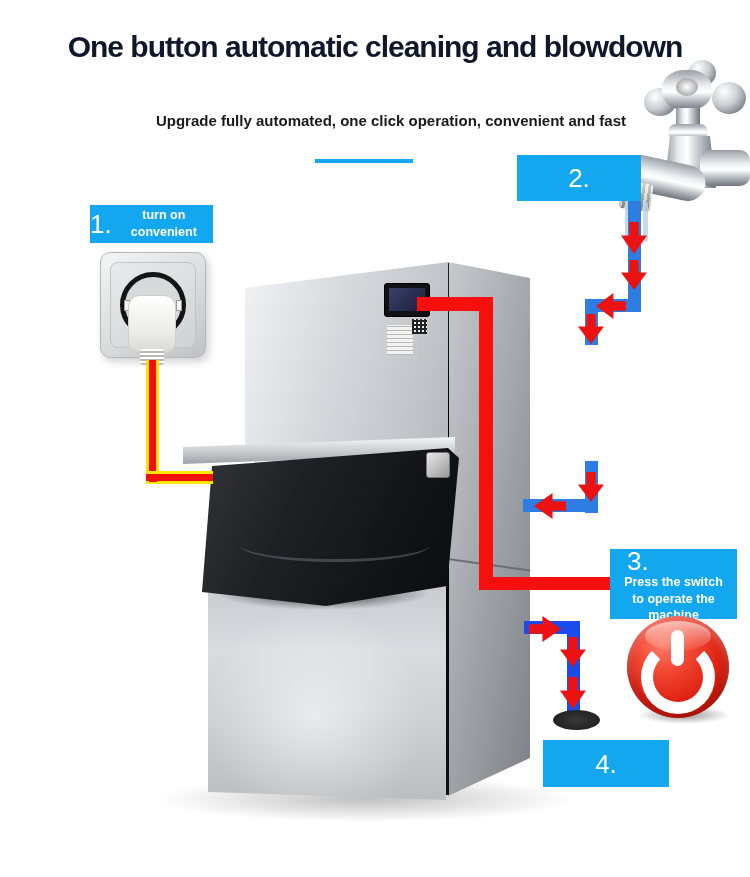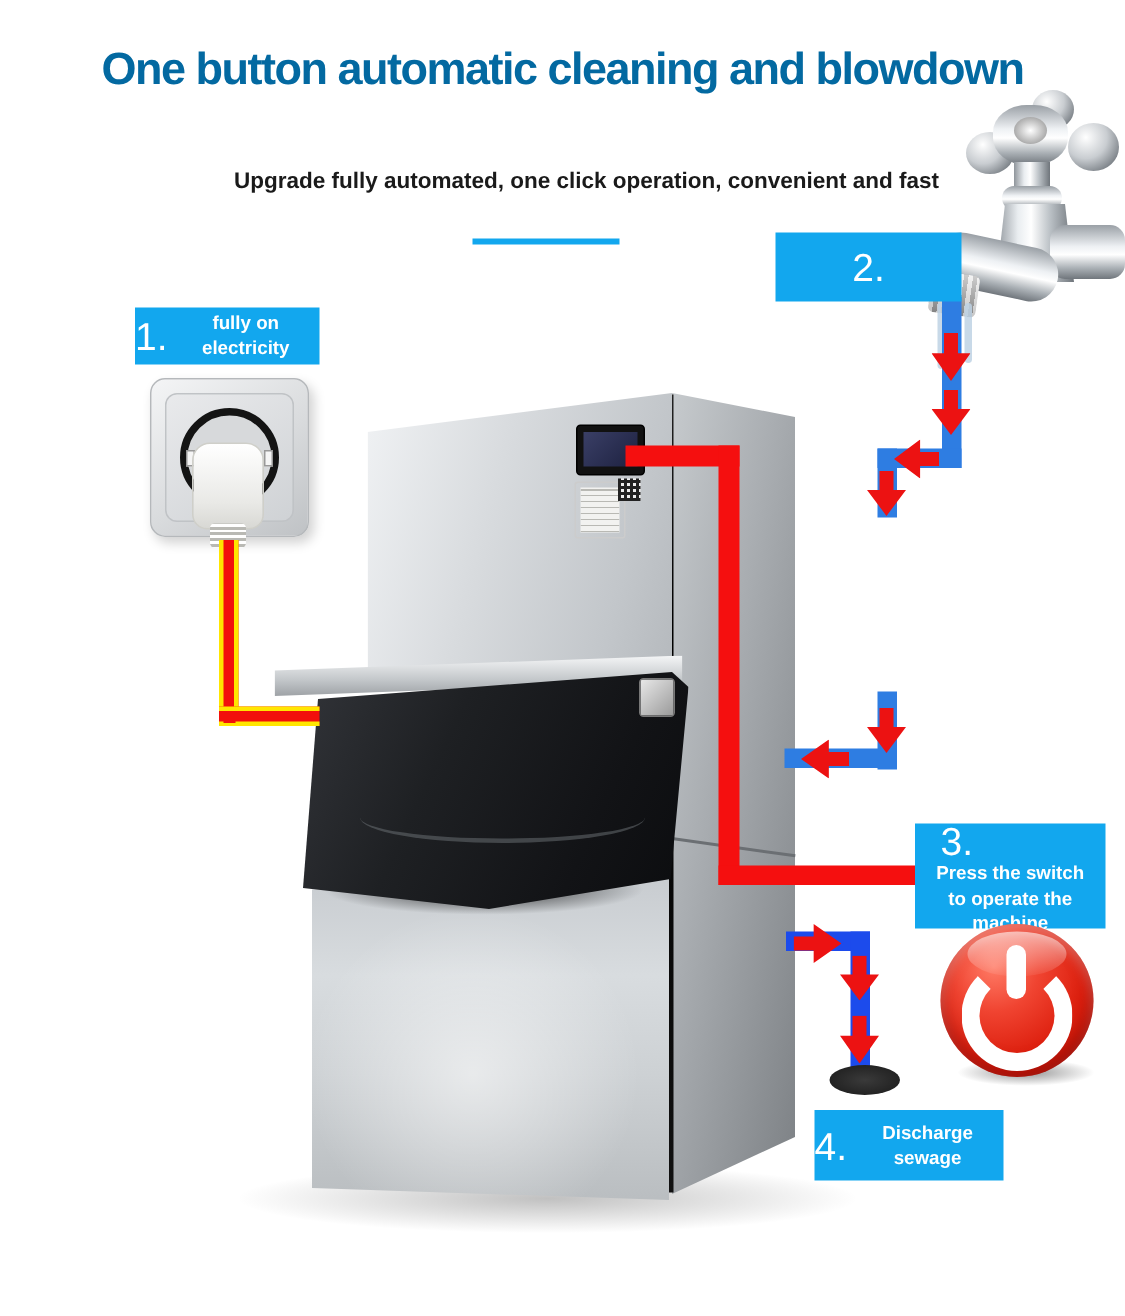--- a/index.html
+++ b/index.html
@@ -2,21 +2,21 @@
 <html style="--accent-blue: #12a7ee; --water-pipe-blue: #2e7de2; --sewage-pipe-blue: #1c4bec; --power-line-red: #f50f0f; --arrow-red: #ec1212; --cable-red: #f2100c; --cable-yellow: #ffe600; --purifier-blue: #5cabe9; --power-button-red: #dd1f0e; --title-gray: #3d4247;"><head>
 <meta charset="utf-8">
 <style>
   html,body{margin:0;padding:0;background:#fff;}
   #canvas{position:relative;width:750px;height:877px;background:#fff;overflow:hidden;
           font-family:"Liberation Sans",sans-serif;}
   .abs{position:absolute;}
 
   
   .title{left:0;top:30px;width:750px;text-align:center;font-size:30px;font-weight:700;
-         letter-spacing:-1px;color:#0369a1;}
+         letter-spacing:-1px;color:#0f172a;}
   .subtitle{left:0;top:112px;width:750px;text-align:center;font-size:15px;font-weight:700;color:#1a1a1a;padding-left:16px;}
   .divider{left:315px;top:159px;width:98px;height:4px;background:var(--accent-blue,#12a7ee);}
 
   
   .step-box{background:var(--accent-blue,#12a7ee);color:#fff;display:flex;align-items:center;justify-content:center;gap:3px;}
   .step-num{font-size:26px;font-weight:400;line-height:1;}
   .step-label{font-size:12.5px;font-weight:700;line-height:1.35;text-align:center;}
   #step1{left:90px;top:205px;width:123px;height:38px;}
   #step2{left:517px;top:155px;width:124px;height:46px;}
   #step2 .step-label{width:84px;}
@@ -187,32 +187,31 @@
   <div class="abs arrow-left" style="left:596px;top:293px;width:30px;height:26px;"></div>
   <div class="abs arrow-down" style="left:578px;top:314px;width:26px;height:30px;"></div>
   <div class="abs arrow-down" style="left:578px;top:472px;width:26px;height:30px;"></div>
   <div class="abs arrow-left" style="left:534px;top:493px;width:32px;height:26px;"></div>
   <div class="abs arrow-right" style="left:529px;top:616px;width:32px;height:26px;"></div>
   <div class="abs arrow-down" style="left:560px;top:637px;width:26px;height:30px;"></div>
   <div class="abs arrow-down" style="left:560px;top:677px;width:26px;height:32px;"></div>
 
   <div id="step1" class="abs step-box">
     <span class="step-num">1.</span>
-      <span class="step-label">fully on electricity</span>
+      <span class="step-label">turn on convenient</span>
   </div>
   <div id="step2" class="abs step-box">
     <span class="step-num">2.</span>
   </div>
   <div id="step3" class="abs step-box">
     <span class="step-num">3.</span>
     <span class="step-label"><span>Press the switch</span><br><span>to operate the machine</span></span>
   </div>
   <div id="step4" class="abs step-box">
     <span class="step-num">4.</span>
-      <span class="step-label">Discharge sewage</span>
   </div>
 
   <div class="abs pb-shadow"></div>
   <div class="abs pb"></div>
   <div class="abs pb-gloss"></div>
   <div class="abs pb-ring"></div>
   <div class="abs pb-bar"></div>
 
 </div>
 

